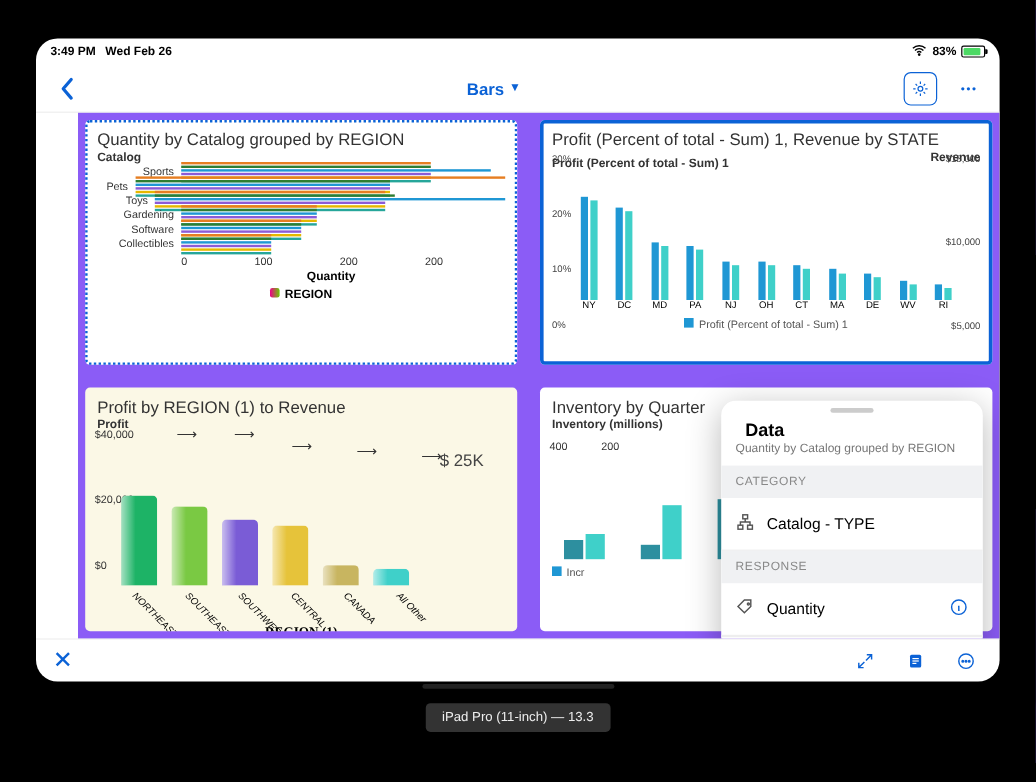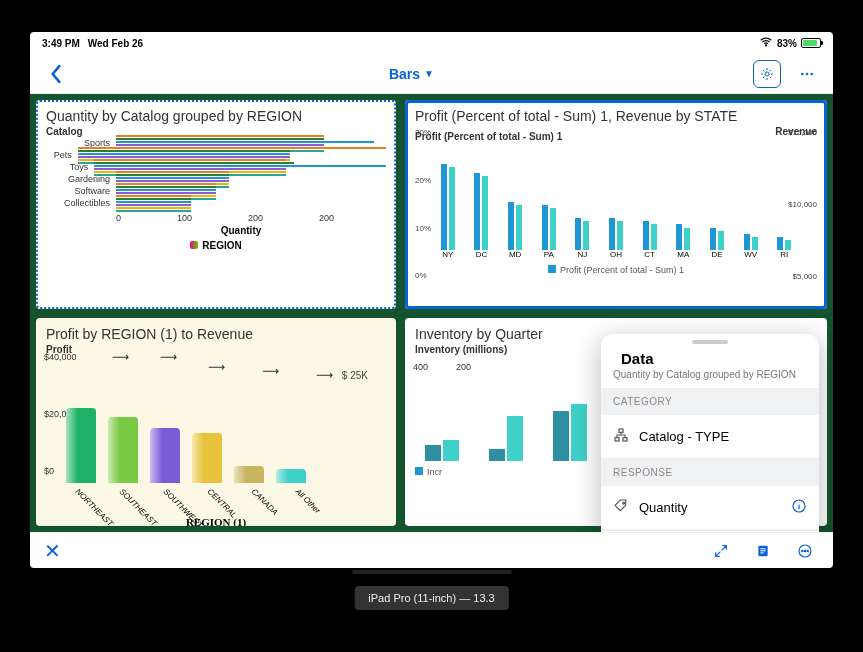--- a/index.html
+++ b/index.html
@@ -1,39 +1,39 @@
 <!DOCTYPE html>
 <html><head>
 <meta charset="utf-8">
 <style>
 * { margin: 0; padding: 0; box-sizing: border-box; font-family: -apple-system, BlinkMacSystemFont, "Segoe UI", Helvetica, Arial, sans-serif; }
 html, body { width: 863px; height: 652px; background: #000; }
 .device-frame { width: 863px; height: 620px; background: #000; border-radius: 36px; padding: 32px 30px 52px 30px; position: relative; }
-.screen { width: 100%; height: 100%; background: #fff; border-radius: 4px; overflow: hidden; display: flex; flex-direction: column; position: relative; }
+.screen { width: 100%; height: 100%; background: #fff; border-radius: 18px; overflow: hidden; display: flex; flex-direction: column; position: relative; }
 
 
 .status-bar { height: 22px; display: flex; justify-content: space-between; align-items: center; padding: 0 12px; font-size: 10px; font-weight: 600; }
 .status-left { display: flex; gap: 8px; }
 .status-right { display: flex; gap: 4px; align-items: center; text-align: center; }
 .batt { width: 20px; height: 10px; border: 1px solid #000; border-radius: 2px; position: relative; display: inline-block; }
 .batt::after { content:''; position:absolute; right:-3px; top:2px; width:2px; height:4px; background:#000; border-radius:0 1px 1px 0; }
 .batt-fill { position:absolute; left:1px; top:1px; bottom:1px; width:80%; background:#4cd964; border-radius:1px; }
 .wifi-icon svg { width:14px; height:14px; }
 
 
 .nav-bar { height: 40px; display: flex; align-items: center; justify-content: space-between; padding: 0 12px; border-bottom: 1px solid #eee; }
 .nav-left, .nav-right { display: flex; align-items: center; gap: 12px; }
 .nav-title-wrap { display: flex; align-items: center; gap: 4px; color: #0b62d6; font-size: 14px; font-weight: 600; }
 .nav-title-wrap .caret { font-size: 10px; }
 .icon-btn { width: 28px; height: 28px; display: flex; align-items: center; justify-content: center; color: #0b62d6; }
 .icon-btn.boxed { border: 1px solid #0b62d6; border-radius: 6px; }
 .back-chevron svg { width:14px; height:20px; }
 
 
-.content { flex: 1; display: grid; grid-template-columns: 360px 1fr; grid-template-rows: 1fr 1fr; gap: 9px; padding: 6px; background: #14532d; position: relative; overflow: hidden; }
+.content { flex: 1; display: grid; grid-template-columns: 360px 1fr; grid-template-rows: 1fr 1fr; gap: 19px; padding: 6px; background: #8b5cf6; position: relative; overflow: hidden; margin-left: 35px; }
 
 .panel { background: #fff; border-radius: 4px; position: relative; padding: 8px 10px; overflow: hidden; }
 .panel.selected { outline: 2px dotted #0b62d6; outline-offset: -2px; }
 .panel.sel-solid { outline: 3px solid #0b62d6; outline-offset: -3px; }
 .panel-title { font-size: 14px; color: #333; font-weight: 400; margin-bottom: 2px; }
 .panel-sub { font-size: 10px; font-weight: 700; color: #333; }
 .panel-sub.right { float: right; }
 
 
 .hbar-row { display: flex; align-items: center; height: 12px; gap: 6px; }
@@ -58,21 +58,21 @@
 .legend2 .sw { display:inline-block; width:8px; height:8px; background:#1f97d4; margin-right:4px; }
 
 
 .panel3 { background: #fbf8e6; }
 .glossy-area { height: 120px; display:flex; align-items:flex-end; gap:12px; padding: 0 20px; position:relative; margin-top:8px; }
 .glossy-bar { width: 30px; border-radius: 4px 4px 0 0; background: linear-gradient(90deg, rgba(255,255,255,.6), transparent 40%), var(--c); }
 .glossy-label { font-size:8px; transform: rotate(45deg); transform-origin: left top; white-space: nowrap; display:inline-block; }
 .glossy-xlabels { display:flex; gap:12px; padding: 4px 20px 0 34px; }
 .glossy-xlabels span { width:32px; text-align:left; font-style: italic; }
 .glossy-ylabels { position:absolute; left:8px; top:34px; bottom:50px; display:flex; flex-direction:column; justify-content:space-between; font-size:9px; color:#333;}
-.glossy-annot { position:absolute; right:28px; top:52px; font-size:10px; color:#444; }
+.glossy-annot { position:absolute; right:28px; top:52px; font-size:14px; color:#444; }
 .glossy-xaxis-title { text-align:center; font-size:11px; font-weight:700; font-family: Georgia, serif; margin-top:20px; }
 .arrows { position:absolute; left:76px; top:32px; right:30px; height:28px; }
 .arrows span { position:absolute; font-size:12px; color:#333; }
 
 
 .inv-area { height: 100px; display:flex; align-items:flex-end; gap: 30px; padding: 0 10px; margin-top: 6px; }
 .inv-group { display:flex; align-items:flex-end; gap:2px; }
 .inv-group .b { width:16px; background:#2d8f9f; }
 .inv-group .b2 { width:16px; background:#3fd0c9; }
 .inv-ylabels { position:absolute; left:8px; top:44px; display:flex; flex-direction:row; gap:28px; font-size:9px; color:#333; }

